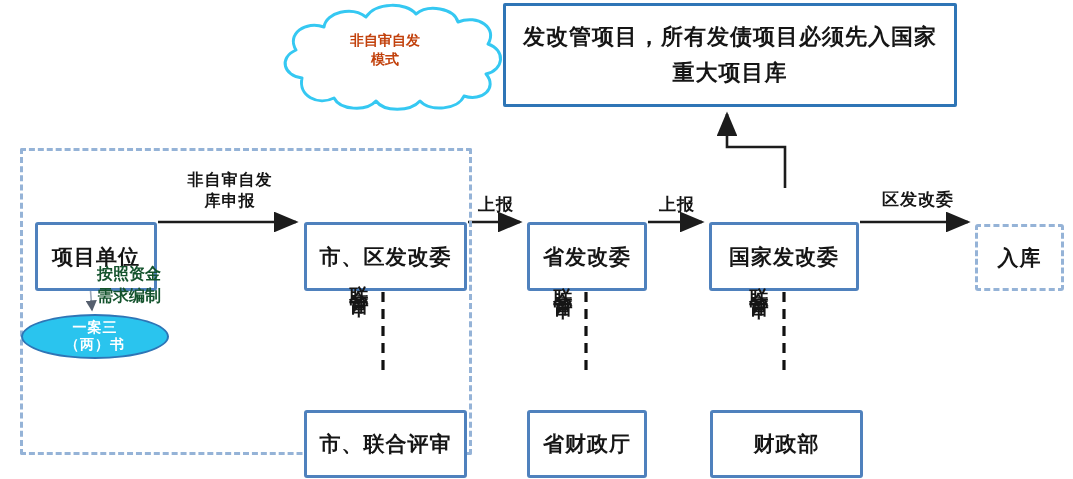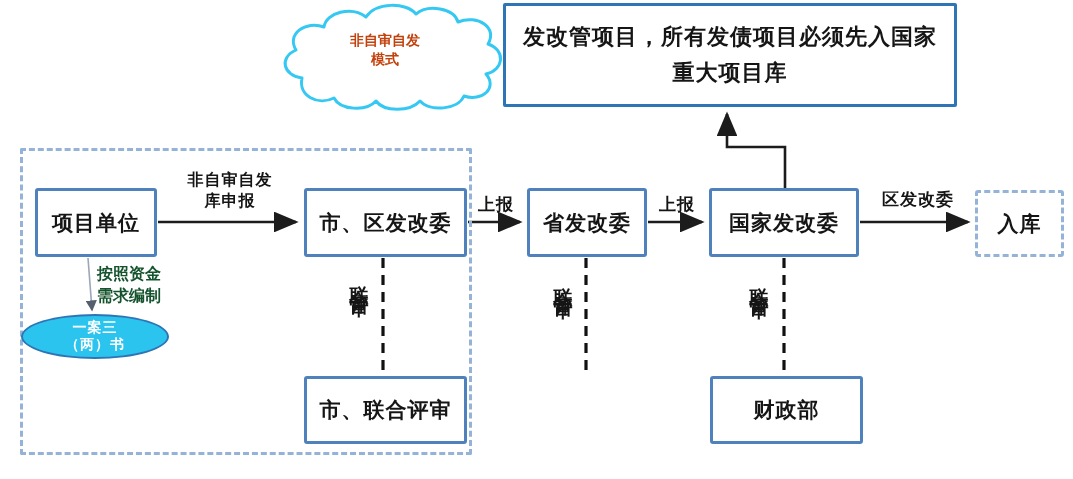--- a/index.html
+++ b/index.html
@@ -4,21 +4,21 @@
 <style>
   html,body{margin:0;padding:0;background:#ffffff;}
   #canvas{
     position:relative;width:1073px;height:479px;background:#ffffff;overflow:hidden;
     font-family:"Liberation Serif","DejaVu Serif",serif;color:#151515;
   }
   #connector-layer{position:absolute;left:0;top:0;width:1073px;height:479px;}
   .box{
     position:absolute;box-sizing:border-box;border:3px solid #4f81bd;border-radius:3px;
     background:#ffffff;display:flex;align-items:center;justify-content:center;
-    font-weight:bold;font-size:21px;letter-spacing:1px;white-space:nowrap;
+    font-weight:bold;font-size:21px;letter-spacing:1px;white-space:nowrap;margin-top:34px;
   }
   .dashed-box{border:3px dashed #95b3d7;}
   .region{
     position:absolute;box-sizing:border-box;border:3px dashed #95b3d7;border-radius:2px;
     background:transparent;
   }
   .top-note{
     position:absolute;left:503px;top:3px;width:454px;height:104px;box-sizing:border-box;
     border:3px solid #2e75b6;border-radius:2px;background:#ffffff;
     display:flex;align-items:center;justify-content:center;text-align:center;
@@ -114,20 +114,23 @@
   <div class="box" style="left:709px;top:188px;width:150px;height:69px;">
     <span>国家发改委</span>
   </div>
   <div class="box dashed-box" style="left:975px;top:190px;width:89px;height:67px;">
     <span>入库</span>
   </div>
 
   <div class="box" style="left:304px;top:376px;width:163px;height:68px;">
     <span>市、联合评审</span>
   </div>
+  <div class="box" style="left:527px;top:376px;width:120px;height:68px;">
+    <span>省财政厅</span>
+  </div>
   <div class="box" style="left:710px;top:376px;width:153px;height:68px;">
     <span>财政部</span>
   </div>
 
   <div class="ellipse">
     <span>一案三
 （两）书</span>
   </div>
 
   <div class="edge-label" style="left:170px;top:170px;width:120px;">非自审自发

